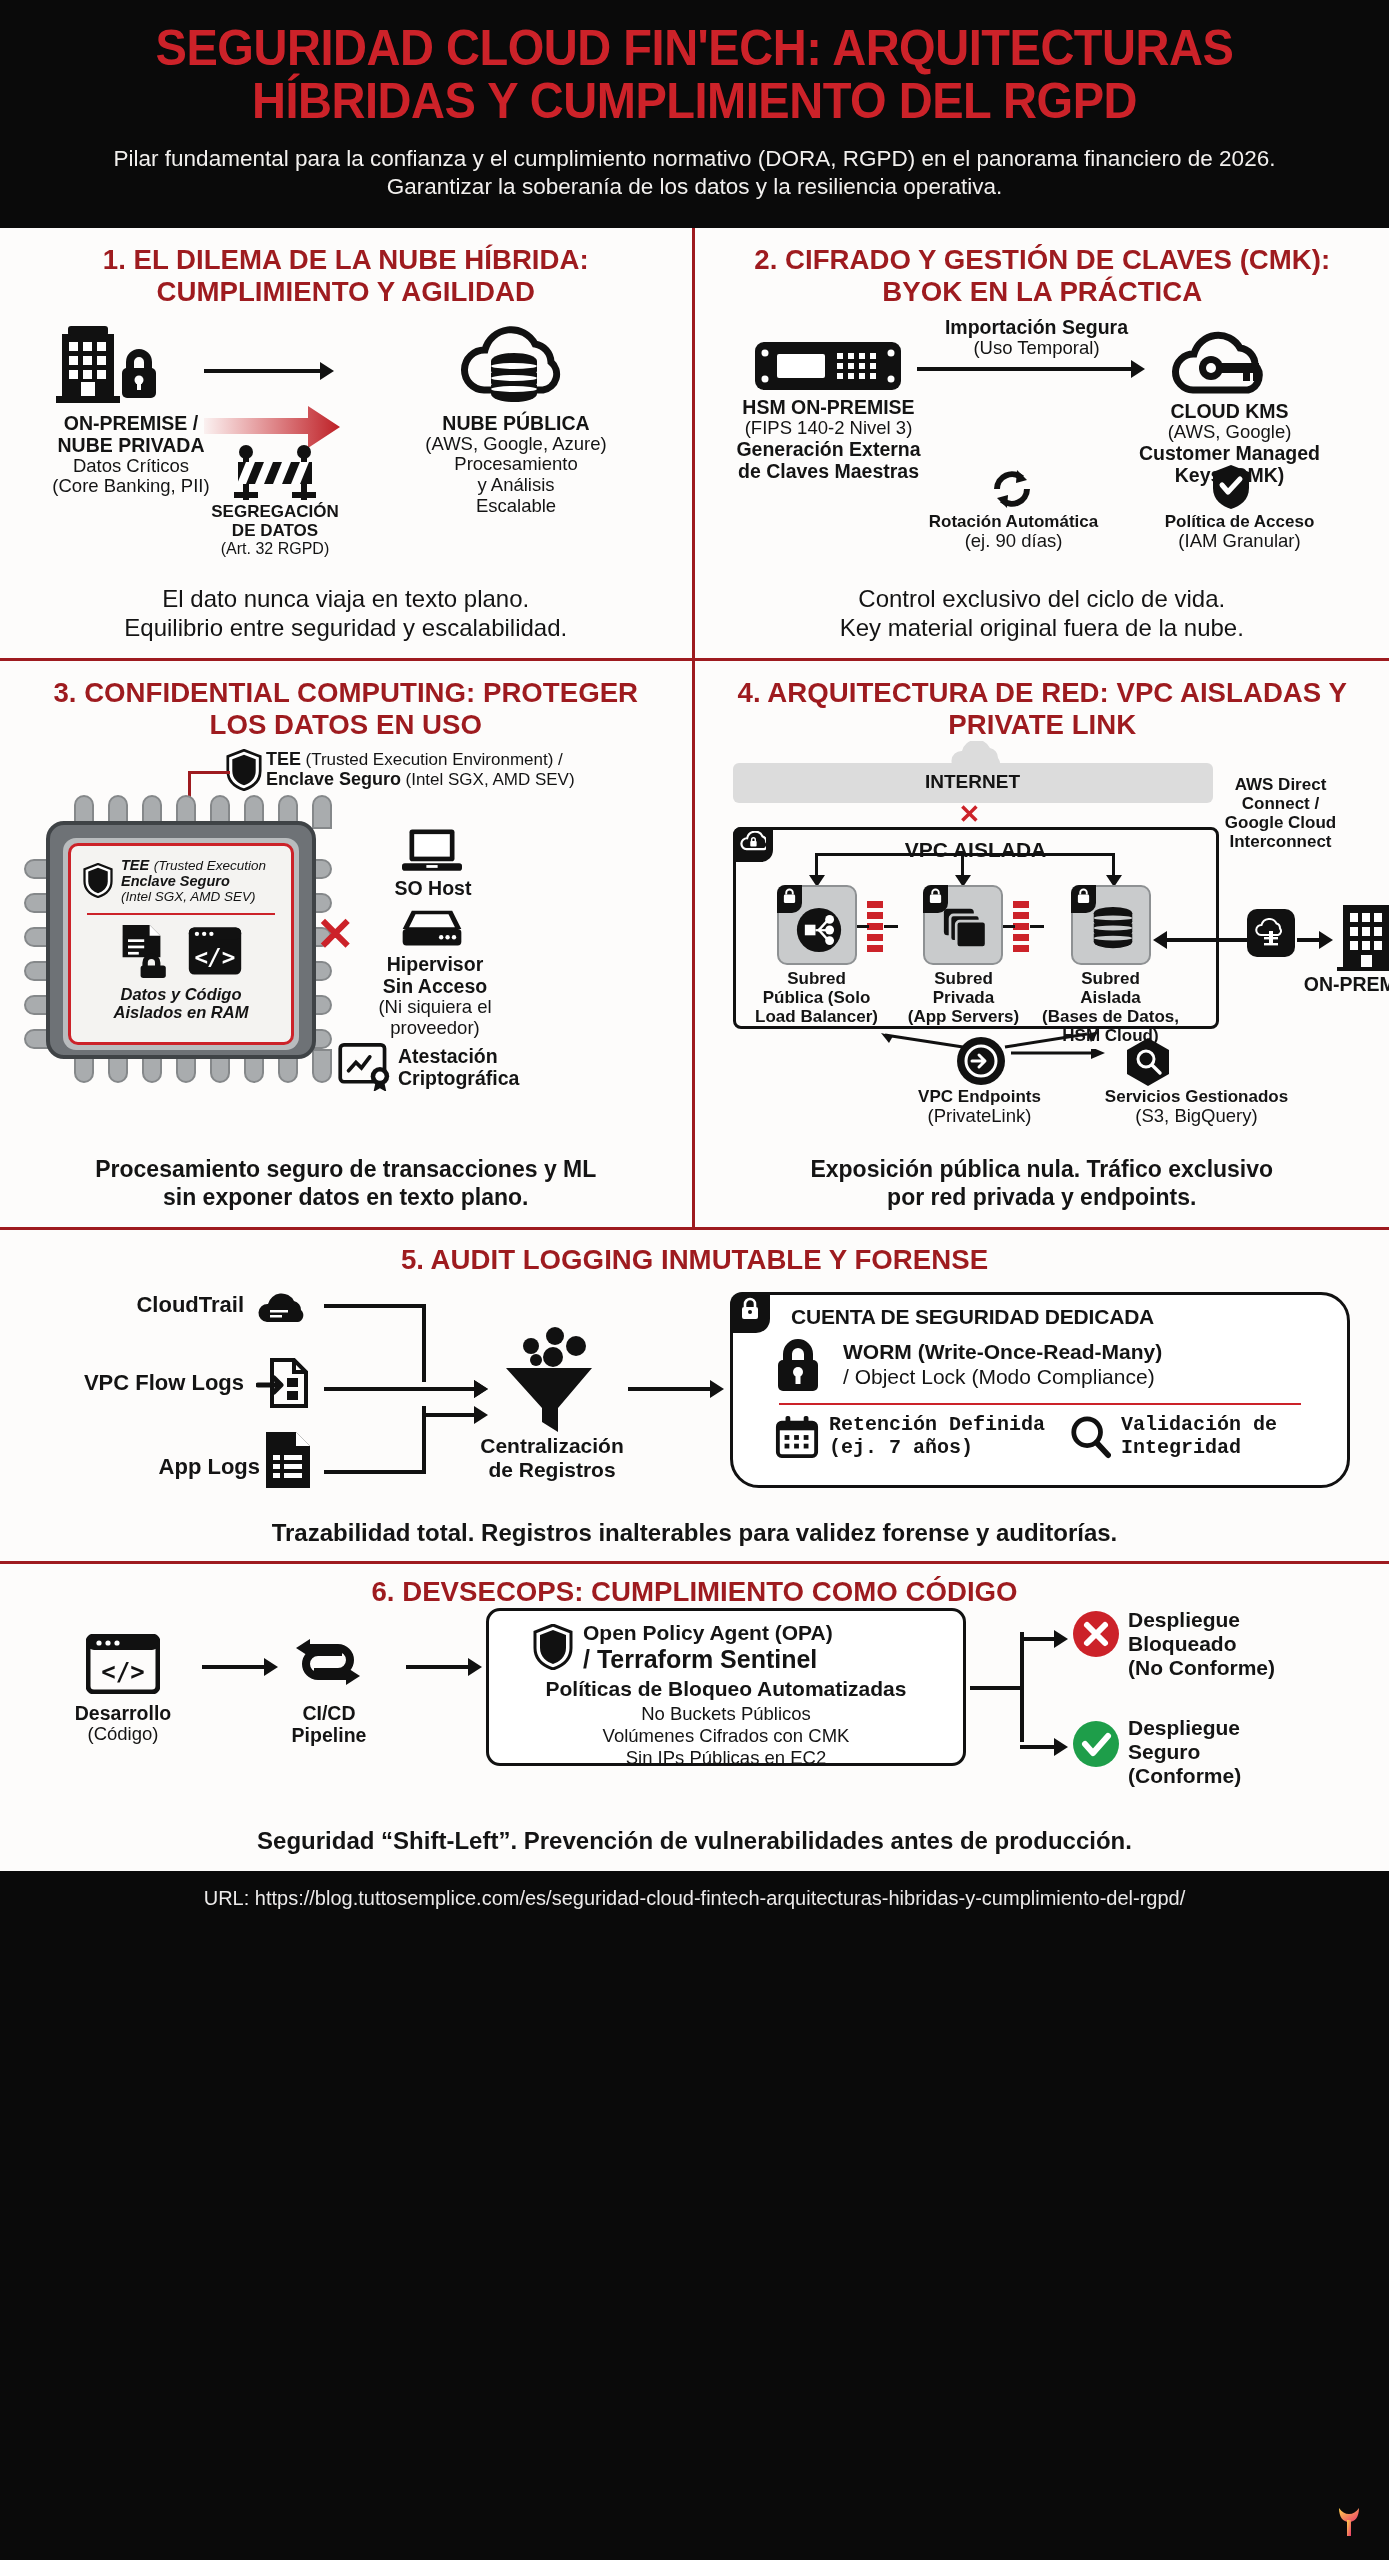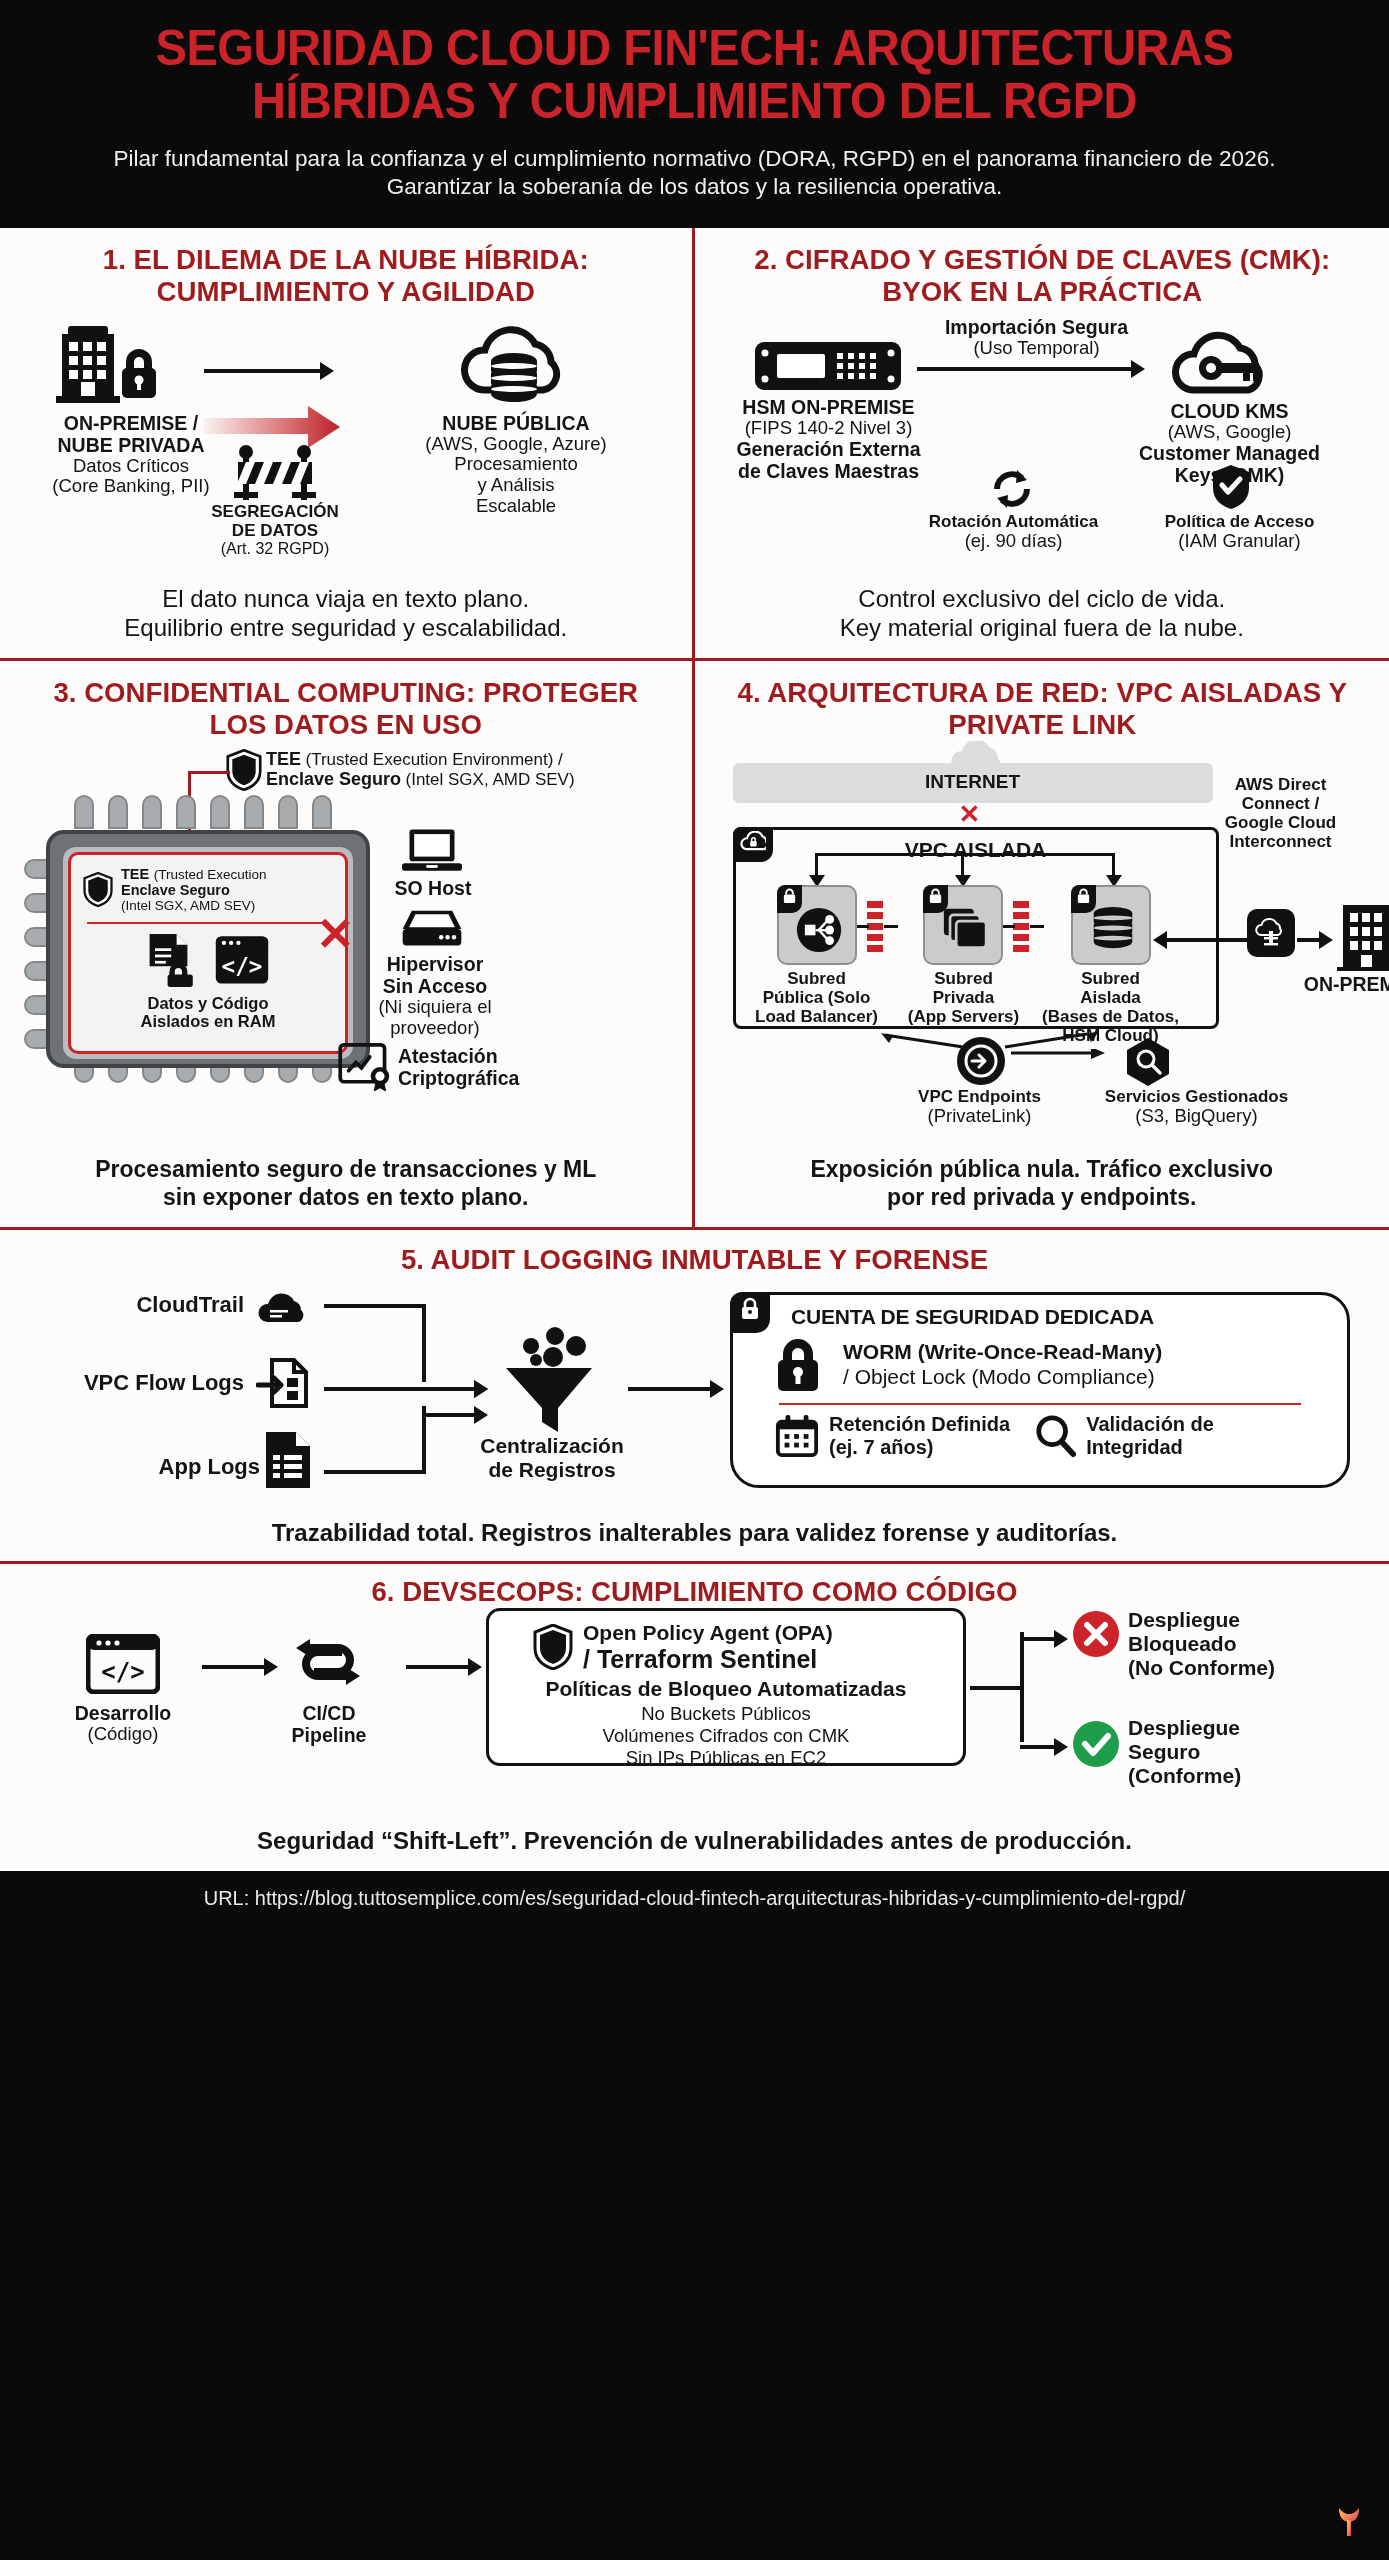--- a/index.html
+++ b/index.html
@@ -402,21 +402,21 @@
             <div class="pin" style="width:20px;height:34px;border-radius:0 0 10px 10px;"></div>
             <div class="pin" style="width:20px;height:34px;border-radius:0 0 10px 10px;"></div>
             <div class="pin" style="width:20px;height:34px;border-radius:0 0 10px 10px;"></div>
             <div class="pin" style="width:20px;height:34px;border-radius:0 0 10px 10px;"></div>
             <div class="pin" style="width:20px;height:34px;border-radius:0 0 10px 10px;"></div>
             <div class="pin" style="width:20px;height:34px;border-radius:0 0 10px 10px;"></div>
             <div class="pin" style="width:20px;height:34px;border-radius:0 0 10px 10px;"></div>
           </div>
         </div>
 
-        <div class="abs chip-outer" style="left:30px;top:81px;width:324px;height:238px;">
+        <div class="abs chip-outer" style="left:30px;top:72px;width:270px;height:238px;font-style:italic;">
           <div class="chip-mid" style="height:212px;">
             <div class="chip-inner" style="height:100%;">
               <div style="display:flex;align-items:center;gap:8px;justify-content:flex-start;">
                 <svg width="30" height="35" viewBox="0 0 40 46" style="flex:0 0 auto;">
                   <path d="M20 1l18 7v16c0 12-9 18-18 21C11 42 2 36 2 24V8z" fill="#fff" stroke="#111" stroke-width="3"></path>
                   <path d="M20 6l13 5v13c0 9-7 14-13 16-6-2-13-7-13-16V11z" fill="#111"></path>
                 </svg>
                 <div style="text-align:left;line-height:1.1;">
                   <div>
                     <span style="font-weight:700;font-size:14.5px;">TEE</span>
@@ -852,21 +852,21 @@
             <rect x="5" y="23" width="40" height="31" rx="5" fill="#111"></rect>
             <circle cx="25" cy="35" r="5" fill="#fff"></circle>
               <rect x="22.5" y="36" width="5" height="11" fill="#fff"></rect>
           </svg>
           <div style="line-height:1.16;">
             <div style="font-weight:700;font-size:21px;">WORM (Write-Once-Read-Many)</div>
             <div style="font-weight:400;font-size:21px;">/ Object Lock (Modo Compliance)</div>
           </div>
         </div>
         <div class="hr-red" style="margin:10px 46px 8px;"></div>
-        <div style="display:flex;align-items:center;gap:10px;padding:0 14px 0 42px;">
+        <div style="display:flex;align-items:flex-end;gap:10px;padding:0 14px 0 42px;font-family:Liberation Mono, monospace;">
           <svg width="44" height="44" viewBox="0 0 46 46" style="flex:0 0 auto;">
             <rect x="3" y="8" width="40" height="35" rx="4" fill="none" stroke="#111" stroke-width="4"></rect>
             <rect x="3" y="8" width="40" height="8" fill="#111"></rect>
             <rect x="11" y="1" width="5" height="11" rx="2" fill="#111"></rect>
               <rect x="30" y="1" width="5" height="11" rx="2" fill="#111"></rect>
             <g fill="#111">
               <rect x="10" y="21" width="5" height="5"></rect>
                 <rect x="20" y="21" width="5" height="5"></rect>
                 <rect x="30" y="21" width="5" height="5"></rect>
               <rect x="10" y="30" width="5" height="5"></rect>

